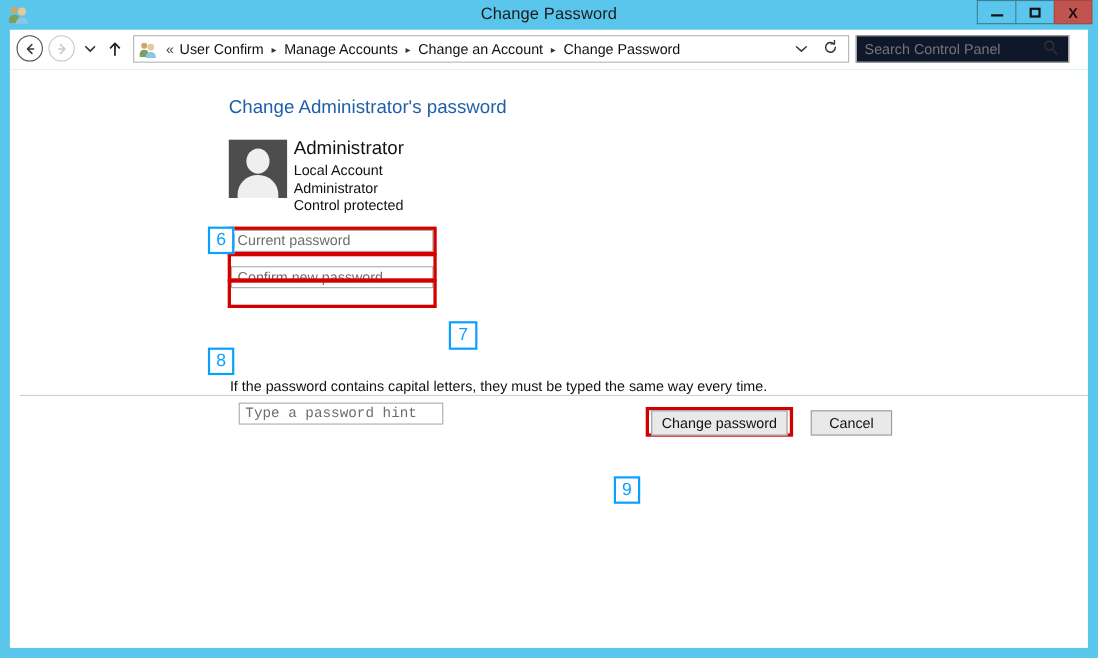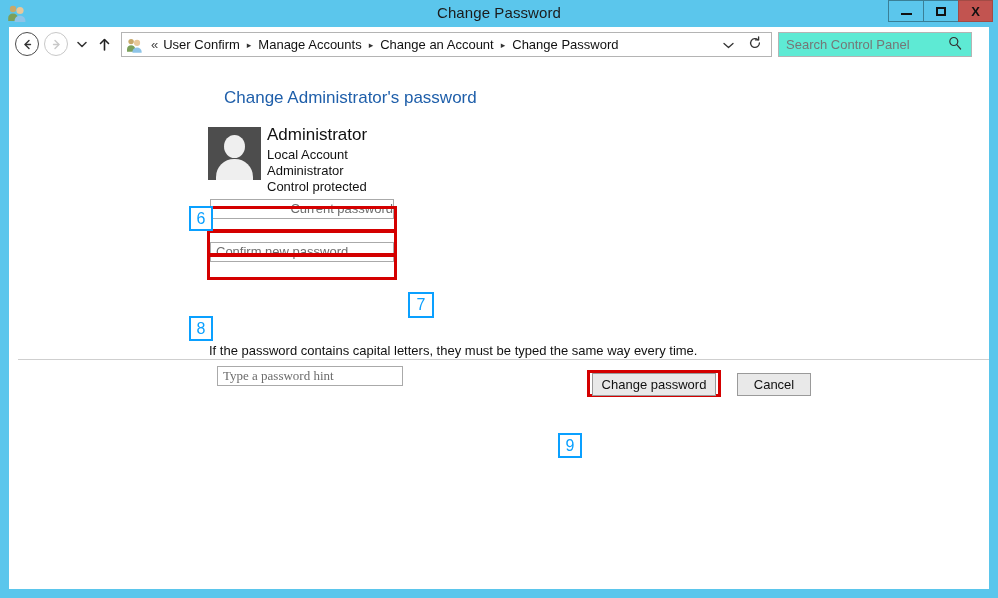--- a/index.html
+++ b/index.html
@@ -156,21 +156,21 @@
   }
   .bc-down { font-size: 11px; color: #333; padding: 0 9px; }
   .bc-refresh { font-size: 14px; color: #333; padding: 0 5px; }
 
   .searchbox {
     position: absolute;
     left: 769px; top: 5px;
     width: 194px;
     height: 25px;
     border: 1px solid #b4b4b4;
-    background: #5eead4;
+    background: #0f172a;
     box-sizing: border-box;
     display: flex;
     align-items: center;
   }
   .search-input-text {
     flex: 1;
     font-size: 13px;
     color: #767676;
     padding-left: 7px;
     font-family: "Liberation Sans", sans-serif;
@@ -185,21 +185,20 @@
     height: 526px;
     background: #ffffff;
   }
 
   .page-title {
     position: absolute;
     left: 199px; top: 25px;
     font-size: 17px;
     color: #1f5faa;
     font-family: "Liberation Sans", sans-serif;
-    margin-left: 16px;
   }
 
   .avatar {
     position: absolute;
     left: 199px; top: 64px;
     width: 53px; height: 53px;
     background: #4d4d4d;
     overflow: hidden;
   }
   .avatar .head {
@@ -240,21 +239,21 @@
     height: 20px;
     border: 1px solid #aaaaaa;
     background: #fff;
     box-sizing: border-box;
     font-size: 13px;
     color: #6d6d6d;
     padding-left: 5px;
     line-height: 18px;
     font-family: "Liberation Sans", sans-serif;
   }
-  .f-current { left: 201px; top: 136px; text-align: right; }
+  .f-current { left: 201px; top: 146px; }
   .f-new     { left: 201px; top: 170px; }
   .f-confirm { left: 201px; top: 179px; }
   .caret {
     position: absolute;
     left: 203px; top: 149px;
     width: 1px; height: 14px;
     background: #000;
   }
 
   .hl {
@@ -299,21 +298,21 @@
     left: 208px; top: 303px;
     width: 186px;
     height: 20px;
     border: 1px solid #aaaaaa;
     background: #fff;
     box-sizing: border-box;
     font-size: 13px;
     color: #6d6d6d;
     padding-left: 5px;
     line-height: 18px;
-    font-family: Liberation Serif, serif;
+    font-family: Liberation Mono, monospace;
   }
 
   .separator {
     position: absolute;
     left: 9px; top: 296px;
     width: 971px;
     height: 1px;
     background: #cfcfcf;
   }
 

